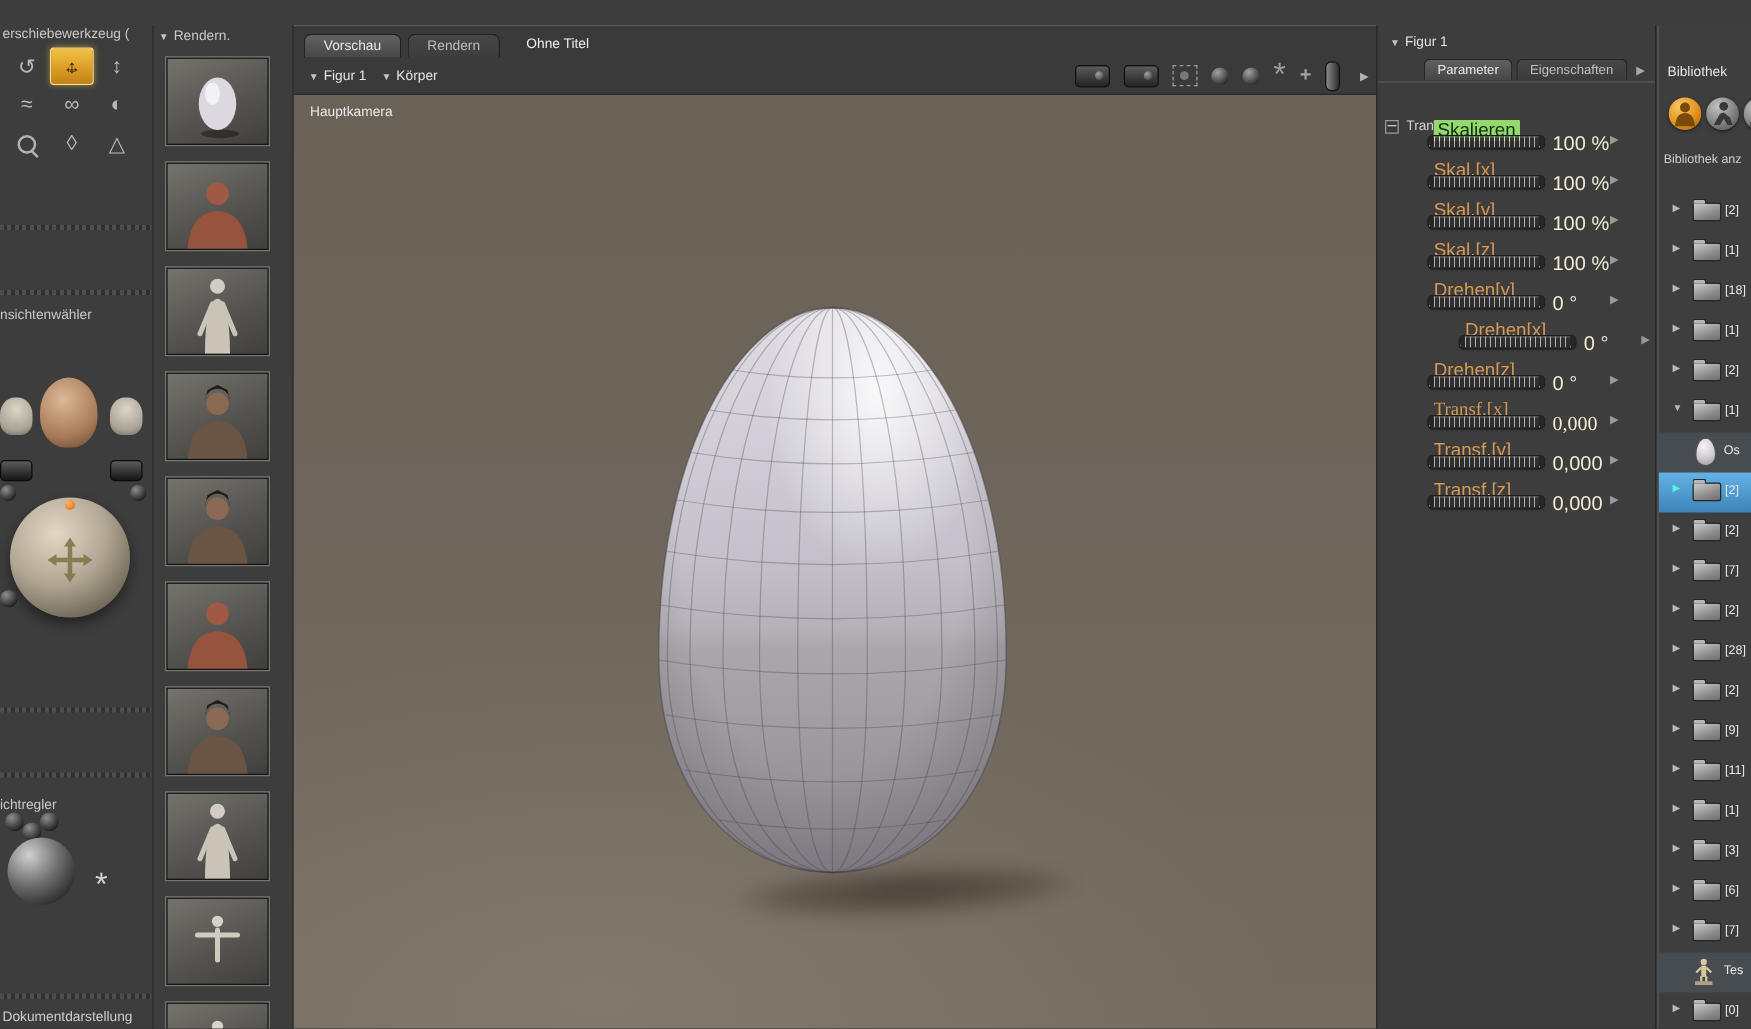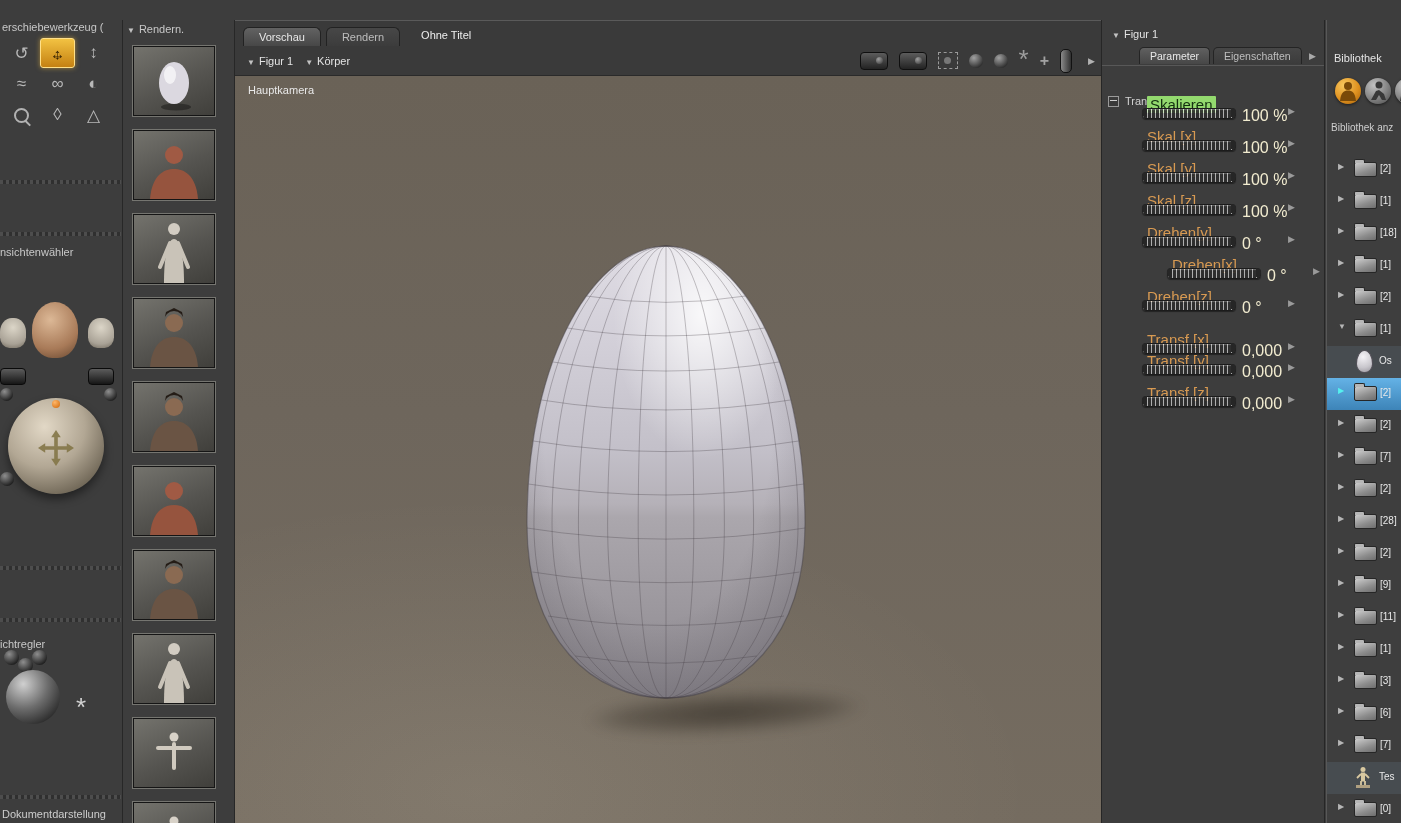--- a/index.html
+++ b/index.html
@@ -412,21 +412,21 @@
           <div class="dial"></div>
           <span class="p-value">0 °</span>
           <span class="p-arrow"></span>
         </div>
         <div class="p-row" style="top: 192px; text-align: center;">
           <span class="p-label">Drehen[z]</span>
           <div class="dial"></div>
           <span class="p-value">0 °</span>
           <span class="p-arrow"></span>
         </div>
-        <div class="p-row" style="top: 235px;">
+        <div class="p-row" style="top: 224px; font-family: Liberation Serif, serif;">
           <span class="p-label">Transf.[x]</span>
           <div class="dial"></div>
           <span class="p-value">0,000</span>
           <span class="p-arrow"></span>
         </div>
         <div class="p-row" style="top: 256px;">
           <span class="p-label">Transf.[y]</span>
           <div class="dial"></div>
           <span class="p-value">0,000</span>
           <span class="p-arrow"></span>

